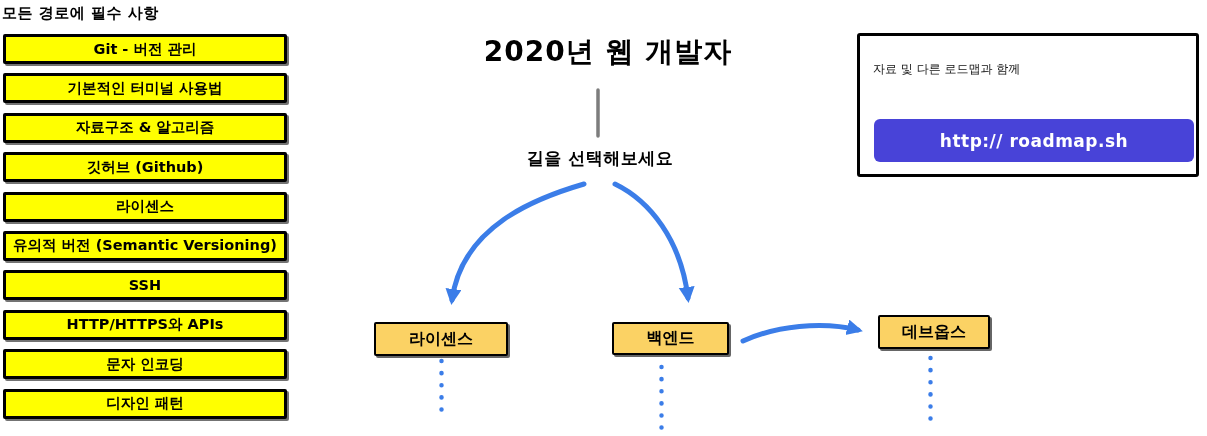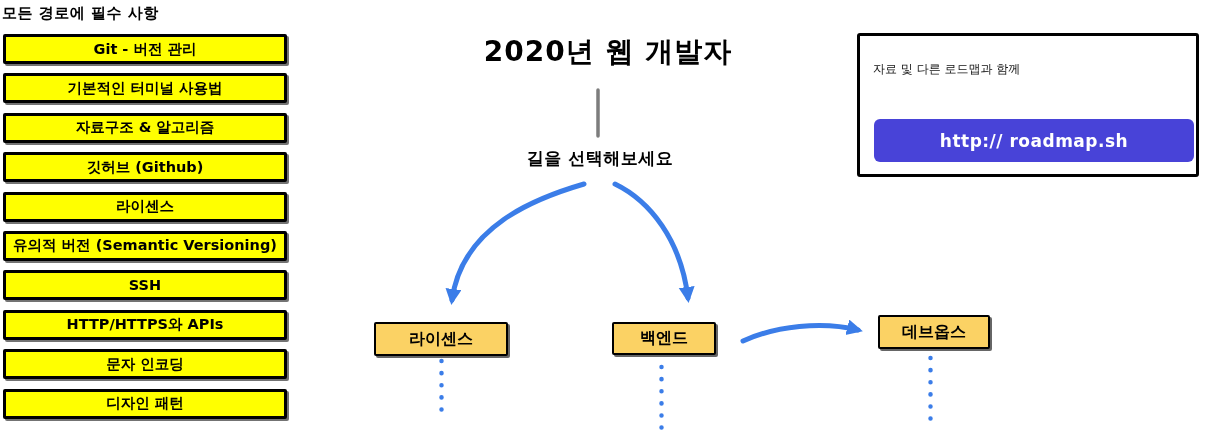--- a/index.html
+++ b/index.html
@@ -126,21 +126,21 @@
     display: flex;
     align-items: center;
     justify-content: center;
     font-size: 16px;
     font-weight: bold;
     white-space: nowrap;
     box-shadow: 2px 2px 0 rgba(0,0,0,0.6);
     cursor: pointer;
   }
   #node-frontend { left: 374px; top: 322px; width: 134px; height: 34px; }
-  #node-backend  { left: 612px; top: 322px; width: 104px; height: 33px; }
+  #node-backend  { left: 612px; top: 322px; width: 117px; height: 33px; }
   #node-devops   { left: 878px; top: 315px; width: 112px; height: 34px; }
 </style>
 </head>
 <body>
 
 <div id="canvas">
 
   <svg id="overlay-svg" viewBox="0 0 1207 436" xmlns="http://www.w3.org/2000/svg">
     <defs>
       <marker id="arrowhead" markerUnits="userSpaceOnUse" markerWidth="20" markerHeight="20" refX="11" refY="8" orient="auto">

